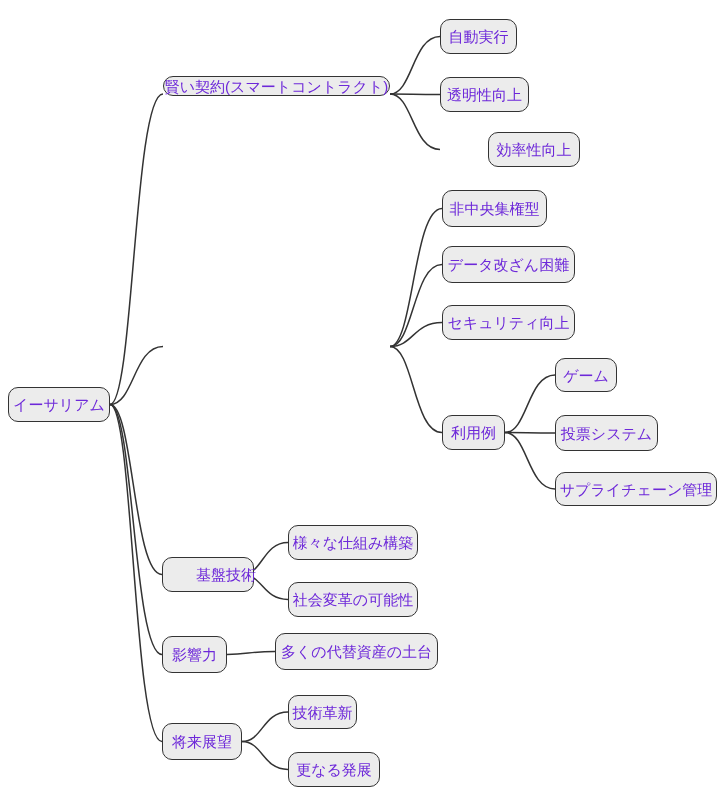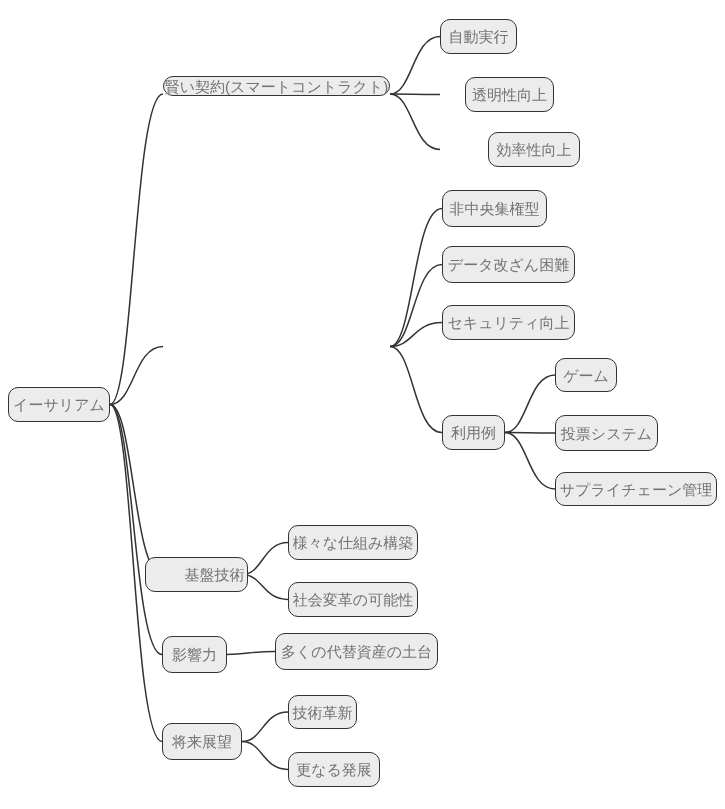--- a/index.html
+++ b/index.html
@@ -26,21 +26,21 @@
   .node {
     position: absolute;
     box-sizing: border-box;
     background: #ececec;
     border: 1.6px solid #333333;
     border-radius: 10px;
     display: flex;
     align-items: center;
     justify-content: center;
     font-size: 15px;
-    color: #737373;
+    color: #6d28d9;
     white-space: nowrap;
     line-height: 1;
   }
 </style>
 </head>
 <body>
 
 <div class="canvas">
   <svg id="edges" class="edges-layer" width="725" height="809" viewBox="0 0 725 809" xmlns="http://www.w3.org/2000/svg">
       <path d="M 110 404.5 C 133.8 404.5, 133.8 94, 163 94" fill="none" stroke="#333333" stroke-width="1.5"></path>
@@ -62,32 +62,32 @@
       <path d="M 242 574.5 C 262.7 574.5, 262.7 599.5, 288 599.5" fill="none" stroke="#333333" stroke-width="1.5"></path>
       <path d="M 227 654.5 C 248.6 654.5, 248.6 651.5, 275 651.5" fill="none" stroke="#333333" stroke-width="1.5"></path>
       <path d="M 242 741.5 C 262.7 741.5, 262.7 712, 288 712" fill="none" stroke="#333333" stroke-width="1.5"></path>
       <path d="M 242 741.5 C 262.7 741.5, 262.7 769.5, 288 769.5" fill="none" stroke="#333333" stroke-width="1.5"></path>
     </svg>
 
   <div class="node" id="n-root" style="left: 8px; top: 387px; width: 102px; height: 35px; background: rgb(236, 236, 236); border-color: rgb(51, 51, 51);">イーサリアム</div>
 
   <div class="node" id="n-b0" style="left: 163px; top: 76px; width: 227px; height: 20px; background: rgb(236, 236, 236); border-color: rgb(51, 51, 51);">賢い契約(スマートコントラクト)</div>
   <div class="node" id="n-b0c0" style="left: 440px; top: 19px; width: 77px; height: 35px; background: rgb(236, 236, 236); border-color: rgb(51, 51, 51);">自動実行</div>
-  <div class="node" id="n-b0c1" style="left: 440px; top: 77px; width: 89px; height: 35px; background: rgb(236, 236, 236); border-color: rgb(51, 51, 51); margin-left: 25px;">透明性向上</div>
+  <div class="node" id="n-b0c1" style="left: 440px; top: 77px; width: 89px; height: 35px; background: rgb(236, 236, 236); border-color: rgb(51, 51, 51);">透明性向上</div>
   <div class="node" id="n-b0c2" style="left: 440px; top: 132px; width: 92px; height: 35px; background: rgb(236, 236, 236); border-color: rgb(51, 51, 51); margin-left: 48px;">効率性向上</div>
 
   <div class="node" id="n-b1c0" style="left: 442px; top: 190px; width: 105px; height: 37px; background: rgb(236, 236, 236); border-color: rgb(51, 51, 51);">非中央集権型</div>
   <div class="node" id="n-b1c1" style="left: 442px; top: 246px; width: 133px; height: 37px; background: rgb(236, 236, 236); border-color: rgb(51, 51, 51);">データ改ざん困難</div>
   <div class="node" id="n-b1c2" style="left: 442px; top: 305px; width: 133px; height: 35px; background: rgb(236, 236, 236); border-color: rgb(51, 51, 51);">セキュリティ向上</div>
   <div class="node" id="n-b1c3" style="left: 442px; top: 415px; width: 63px; height: 35px; background: rgb(236, 236, 236); border-color: rgb(51, 51, 51);">利用例</div>
   <div class="node" id="n-b1c3c0" style="left: 555px; top: 358px; width: 62px; height: 34px; background: rgb(236, 236, 236); border-color: rgb(51, 51, 51);">ゲーム</div>
   <div class="node" id="n-b1c3c1" style="left: 555px; top: 415px; width: 103px; height: 36px; background: rgb(236, 236, 236); border-color: rgb(51, 51, 51);">投票システム</div>
   <div class="node" id="n-b1c3c2" style="left: 555px; top: 472px; width: 162px; height: 34px; background: rgb(236, 236, 236); border-color: rgb(51, 51, 51);">サプライチェーン管理</div>
 
-  <div class="node" id="n-b2" style="left: 145px; top: 557px; width: 103px; height: 35px; background: rgb(236, 236, 236); border-color: rgb(51, 51, 51); padding-left: 36px;">基盤技術</div>
+  <div class="node" id="n-b2" style="left: 162px; top: 557px; width: 92px; height: 35px; background: rgb(236, 236, 236); border-color: rgb(51, 51, 51); padding-left: 36px;">基盤技術</div>
   <div class="node" id="n-b2c0" style="left: 288px; top: 525px; width: 130px; height: 35px; background: rgb(236, 236, 236); border-color: rgb(51, 51, 51);">様々な仕組み構築</div>
   <div class="node" id="n-b2c1" style="left: 288px; top: 582px; width: 130px; height: 35px; background: rgb(236, 236, 236); border-color: rgb(51, 51, 51);">社会変革の可能性</div>
 
   <div class="node" id="n-b3" style="left: 162px; top: 636px; width: 65px; height: 37px; background: rgb(236, 236, 236); border-color: rgb(51, 51, 51);">影響力</div>
   <div class="node" id="n-b3c0" style="left: 275px; top: 633px; width: 163px; height: 37px; background: rgb(236, 236, 236); border-color: rgb(51, 51, 51);">多くの代替資産の土台</div>
 
   <div class="node" id="n-b4" style="left: 162px; top: 723px; width: 80px; height: 37px; background: rgb(236, 236, 236); border-color: rgb(51, 51, 51);">将来展望</div>
   <div class="node" id="n-b4c0" style="left: 288px; top: 695px; width: 69px; height: 34px; background: rgb(236, 236, 236); border-color: rgb(51, 51, 51);">技術革新</div>
   <div class="node" id="n-b4c1" style="left: 288px; top: 752px; width: 92px; height: 35px; background: rgb(236, 236, 236); border-color: rgb(51, 51, 51);">更なる発展</div>
 </div>

